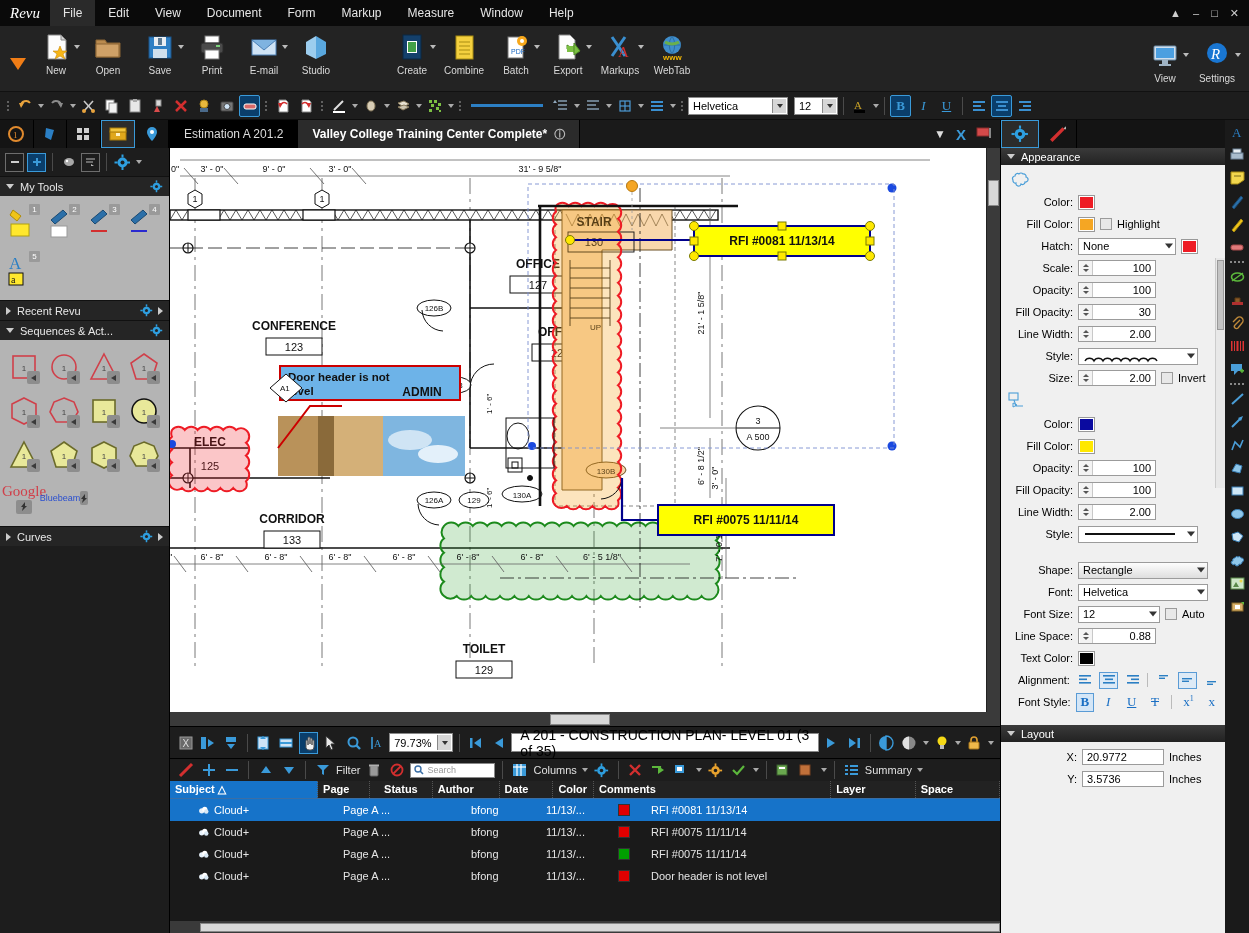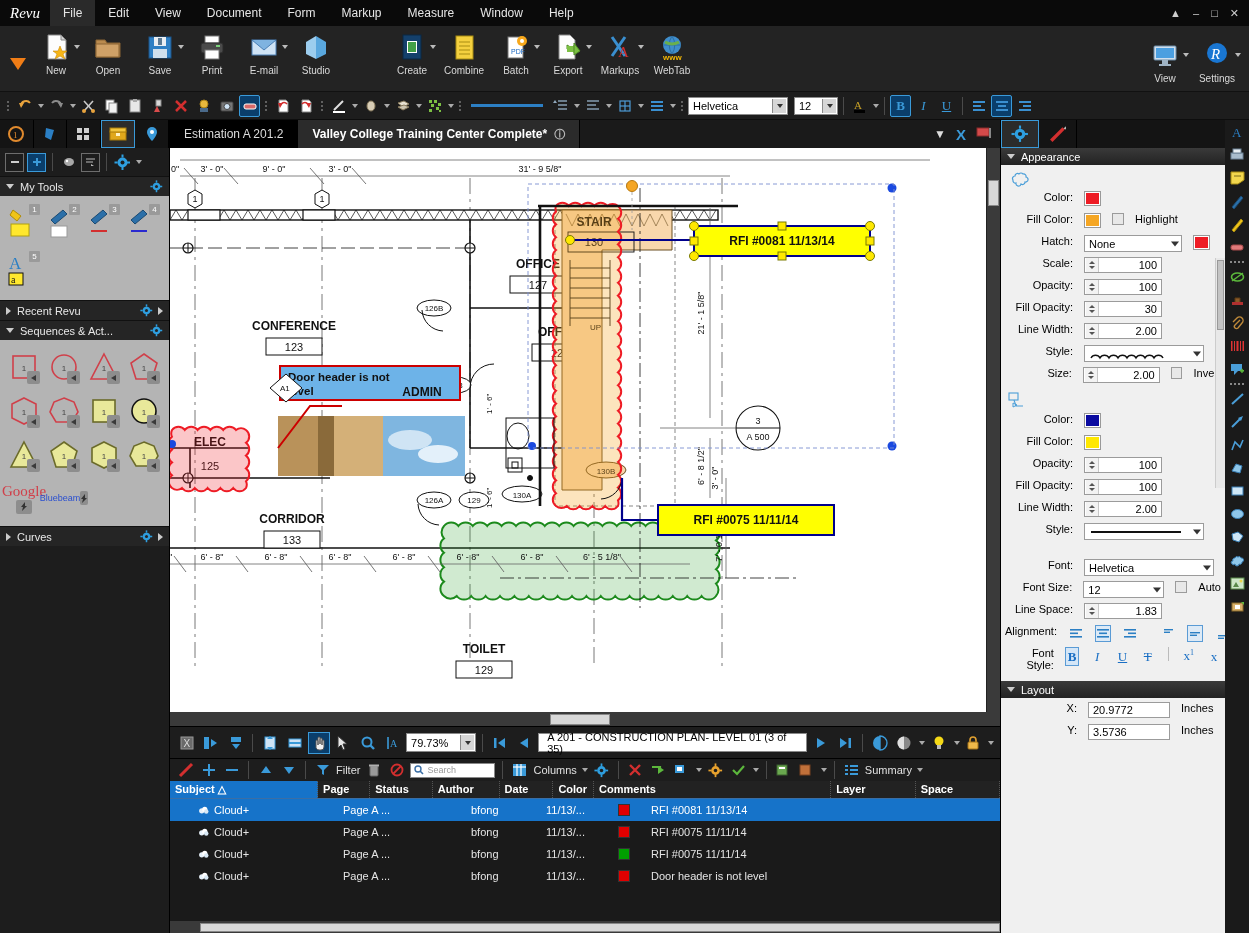--- a/index.html
+++ b/index.html
@@ -85,21 +85,21 @@
   #vscroll .thumb{ position:absolute; left:1px; right:1px; top:32px; height:26px; background:#d8d8d8; border:1px solid #888; }
   #hscrollrow{ height:14px; background:#3a3a3a; display:flex; align-items:center; }
   #hscrollrow .thumb{ height:11px; background:#d8d8d8; border:1px solid #888; }
 
   #viewtb{ height:32px; background:#1d1d1d; display:flex; align-items:center; gap:3px; padding:0 6px;
     border-top:1px solid #000; }
   .vb{ width:22px;height:22px;display:flex;align-items:center;justify-content:center;border:1px solid transparent;}
   .vb.sel{ border:1px solid #3a9ad9; background:#0a3e6b; }
   #zoomsel{ width:72px; height:19px; background:#fff; color:#000; border:1px solid #888; font-size:11px;
     display:flex; align-items:center; padding-left:4px; position:relative; }
-  #pagesel{ height:19px; background:#fff; color:#000; border:1px solid #888; font-size:11px;
+  #pagesel{ height:19px; background:#fff; color:#000; border:1px solid #888; font-size:14px;
     display:flex; align-items:center; padding:0 8px; }
 
   
   #markupwrap{ height:175px; background:#1a1a1a; display:flex; flex-direction:column; border-top:1px solid #000; }
   #mtb{ height:22px; display:flex; align-items:center; gap:4px; padding:0 6px; background:#1d1d1d; }
   .mb{ width:19px;height:18px;display:flex;align-items:center;justify-content:center; }
   #searchbox{ width:85px;height:15px;background:#fff;border:1px solid #888; display:flex; align-items:center;
     gap:3px; padding-left:3px; }
   #searchbox span{ font-size:9px; color:#999; }
   .mtb-lbl{ font-size:11px; color:#e0e0e0; }
@@ -116,21 +116,21 @@
   
   #right{ width:225px; background:#1d1d1d; display:flex; flex-direction:column; border-left:1px solid #000; }
   #rtabs{ height:28px; background:#141414; display:flex; }
   .rtab{ width:38px; display:flex; align-items:center; justify-content:center; border-right:1px solid #000; }
   .rtab.sel{ background:#2b2b2b; border:1px solid #3a9ad9; }
   #rtitle{ height:22px; display:flex; align-items:center; gap:6px; padding:0 6px; background:#1d1d1d;
     font-size:11px; color:#fff; }
   #propscroll{ flex:1; overflow:hidden; background:#f0f0f0; color:#000; position:relative; }
   .prop-sect{ height:17px; background:linear-gradient(#3a3a3a,#222); color:#fff; display:flex; align-items:center;
     gap:6px; padding:0 6px; font-size:11px; }
-  .prow{ display:flex; height:22px; padding:0 4px; gap:11px; }
+  .prow{ display:flex; align-items:center; height:22px; padding:0 4px; gap:5px; }
   .plabel{ width:68px; text-align:right; font-size:11px; color:#000; }
   .pcolor{ width:17px;height:15px; border:1px solid #777; }
   .pcolor.outer{ border:1px solid #999; padding:1px; background:#fff; }
   .pinput{ height:16px; background:#fff; border:1px solid #9b9b9b; display:flex; align-items:center;
     justify-content:flex-end; padding-right:4px; font-size:11px; position:relative; }
   .spin{ position:absolute; left:1px; top:0; bottom:0; width:13px; background:#f3f3f3; border-right:1px solid #c8c8c8;
     display:flex; flex-direction:column; align-items:center; justify-content:center; }
   .spin i{ display:block; width:0;height:0;border-left:3px solid transparent;border-right:3px solid transparent; }
   .spin i.u{ border-bottom:3px solid #555; margin-bottom:2px; }
   .spin i.d{ border-top:3px solid #555; }
@@ -1520,21 +1520,21 @@
             </svg>
           </div>
         <span class="mtb-lbl">Summary</span>
         <div class="mini-caret"></div>
       </div>
 
       <div id="mtable">
         <div id="mhead">
             <div class="mh sorted" style="width: 168px;">Subject   △</div>
             <div class="mh" style="width: 58px;">Page</div>
-            <div class="mh" style="width: 70px;">Status</div>
+            <div class="mh" style="width: 70px; text-align: center;">Status</div>
             <div class="mh" style="width: 75px;">Author</div>
             <div class="mh" style="width: 60px;">Date</div>
             <div class="mh" style="width: 45px;">Color</div>
             <div class="mh" style="width: 270px;">Comments</div>
             <div class="mh" style="width: 95px;">Layer</div>
             <div class="mh" style="width: 95px;">Space</div>
           </div>
         <div id="mbody" style="flex:1; overflow:hidden; display:flex;">
           <div style="flex:1;" id="mrows">
               <div class="mrow sel">
@@ -1803,20 +1803,27 @@
           <svg width="100" height="10" viewBox="0 0 100 10">
               <line x1="2" y1="5" x2="92" y2="5" stroke="#111" stroke-width="2"></line>
             </svg>
           <div class="dd"></div>
         </div>
       </div>
 
       <div style="height:14px"></div>
 
       <div class="prow">
+        <div class="plabel">Shape:</div>
+        <div class="pselect gray" style="width:130px">
+          <span>Rectangle</span>
+          <div class="dd"></div>
+        </div>
+      </div>
+      <div class="prow">
         <div class="plabel">Font:</div>
         <div class="pselect" style="width:130px">
           <span>Helvetica</span>
           <div class="dd"></div>
         </div>
       </div>
       <div class="prow">
         <div class="plabel">Font Size:</div>
         <div class="pselect" style="width:82px">
           <span>12</span>
@@ -1825,22 +1832,28 @@
         <div class="pcheck"></div>
         <span class="ptxt">Auto</span>
       </div>
       <div class="prow">
         <div class="plabel">Line Space:</div>
         <div class="pinput" style="width:78px">
           <div class="spin">
               <i class="u"></i>
               <i class="d"></i>
             </div>
-          <span>1.83</span>
-        </div>
+          <span>0.88</span>
+        </div>
+      </div>
+      <div class="prow">
+        <div class="plabel">Text Color:</div>
+        <div class="pcolor outer">
+            <div style="width: 100%; height: 100%; background: rgb(0, 0, 0);" id="sw-text"></div>
+          </div>
       </div>
       <div class="prow">
         <div class="plabel">Alignment:</div>
         <div class="align-btn">
             <svg width="14" height="12" viewBox="0 0 14 12">
               <g fill="#2b7fc4">
                 <rect x="1" y="1" width="12" height="1.6"></rect>
                 <rect x="1" y="4.5" width="8" height="1.6"></rect>
                 <rect x="1" y="8" width="12" height="1.6"></rect>
               </g>

